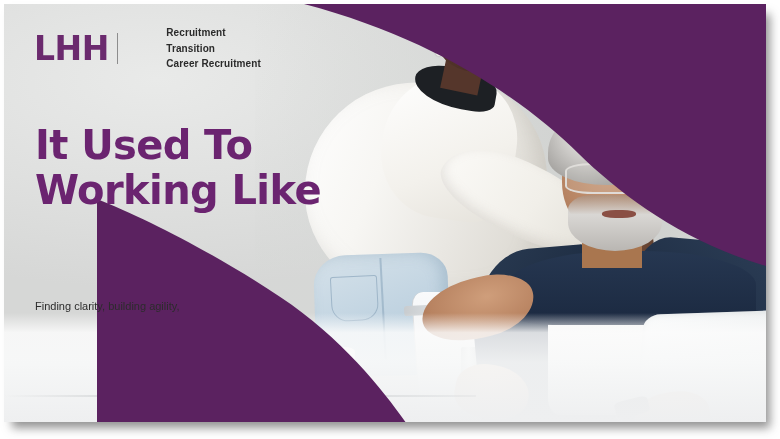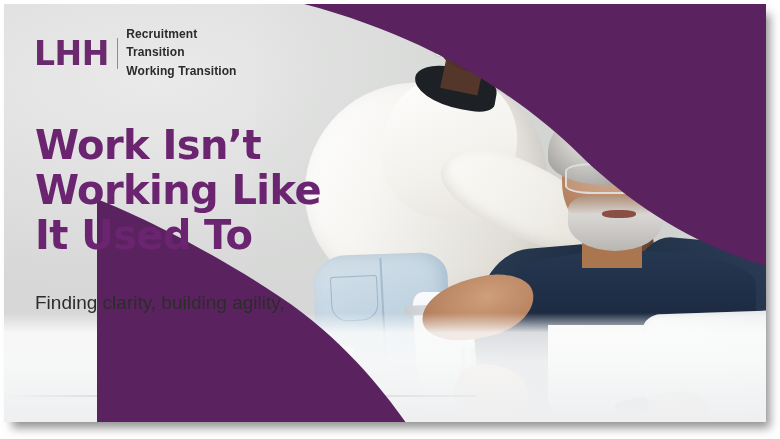--- a/index.html
+++ b/index.html
@@ -353,48 +353,49 @@
   #logo-rule {
     width: 1.5px;
     height: 31px;
     background: #8d8d8d;
   }
   #logo-lines {
     display: flex;
     flex-direction: column;
     justify-content: center;
     gap: 1px;
-    font-size: 12px;
+    font-size: 10px;
     font-weight: 700;
     color: #2b2b2b;
     line-height: 1.45;
     letter-spacing: 0.1px;
+    margin-left: 40px;
   }
 
   #headline {
     position: absolute;
     left: 31px;
     top: 92px;
     width: 330px;
     color: #6b2470;
     font-size: 40px;
     font-weight: 700;
     line-height: 1.13;
     letter-spacing: -0.6px;
     font-family: "DejaVu Sans", sans-serif;
   }
   #headline .hl-line { display: block; white-space: nowrap; }
 
   #subheadline {
     position: absolute;
     left: 31px;
-    top: 266px;
+    top: 283px;
     width: 300px;
     color: #2c2c2c;
-    font-size: 19px;
+    font-size: 11px;
     font-weight: 400;
     line-height: 1.48;
   }
   #subheadline .sub-line { display: block; }
 </style>
 </head>
 <body>
 
 <div id="slide-frame">
 
@@ -453,27 +454,26 @@
 
     <path d="M 150 418 L 470 418 C 470 418 420 300 330 222 C 262 163 196 120 150 96 Z" fill="#5b2260" transform="translate(-60,120) scale(1.02,0.78)"></path>
   </svg>
 
   <div id="logo">
     <div id="logo-mark">LHH</div>
     <div id="logo-rule"></div>
     <div id="logo-lines">
       <div>Recruitment</div>
       <div>Transition</div>
-      <div>Working Transition</div>
+      <div>Career Recruitment</div>
     </div>
   </div>
 
   <h1 id="headline">
-    <span class="hl-line">Work Isn’t</span>
+    <span class="hl-line">It Used To</span>
     <span class="hl-line">Working Like</span>
-    <span class="hl-line">It Used To</span>
   </h1>
 
   <p id="subheadline">
     <span class="sub-line">Finding clarity, building agility,</span>
   </p>
 
 </div>
 
 </body></html>

